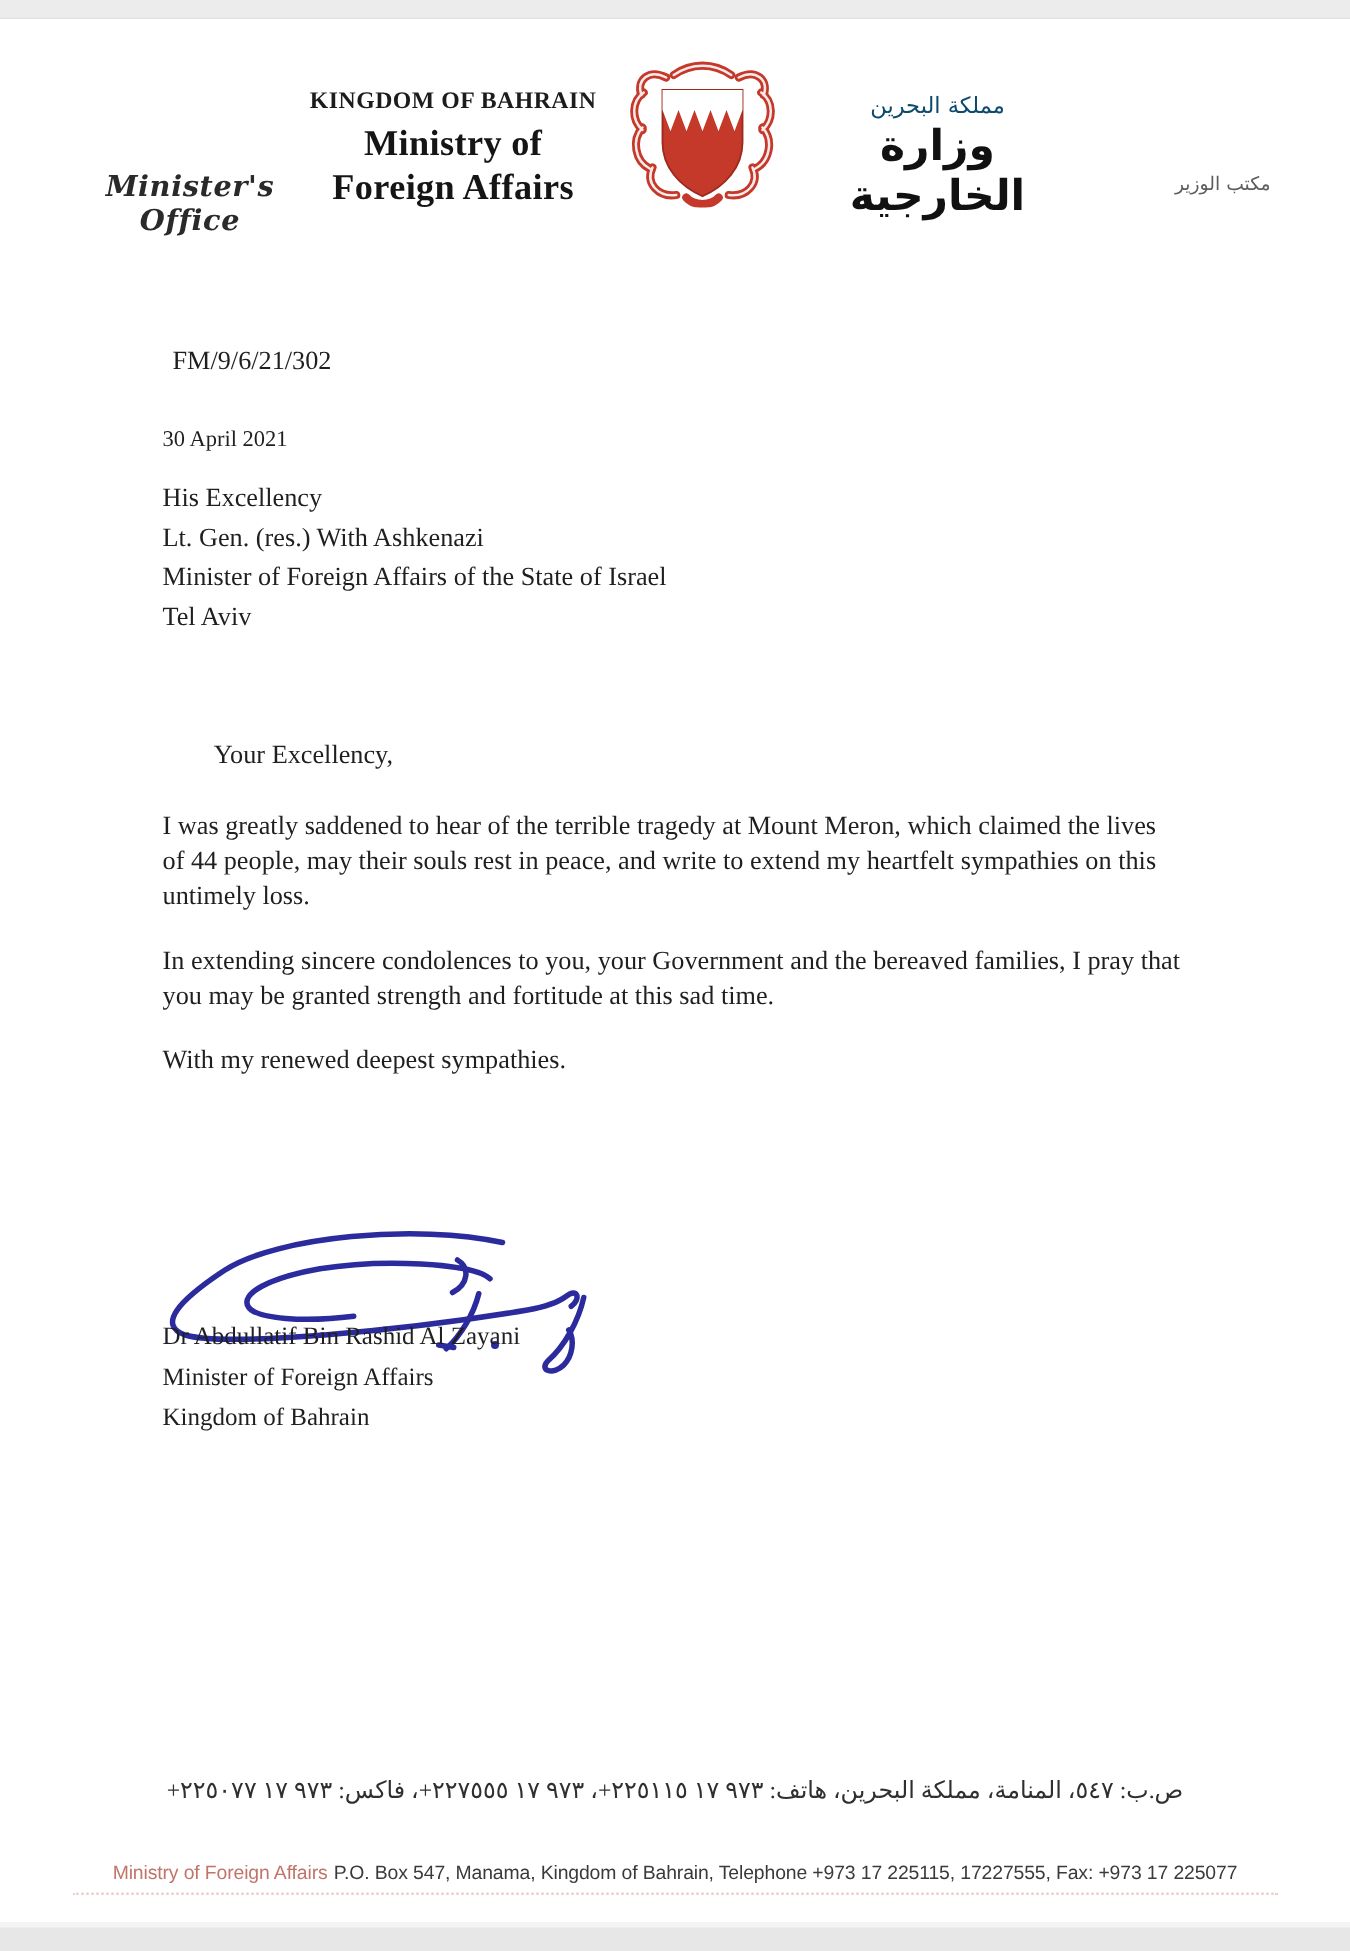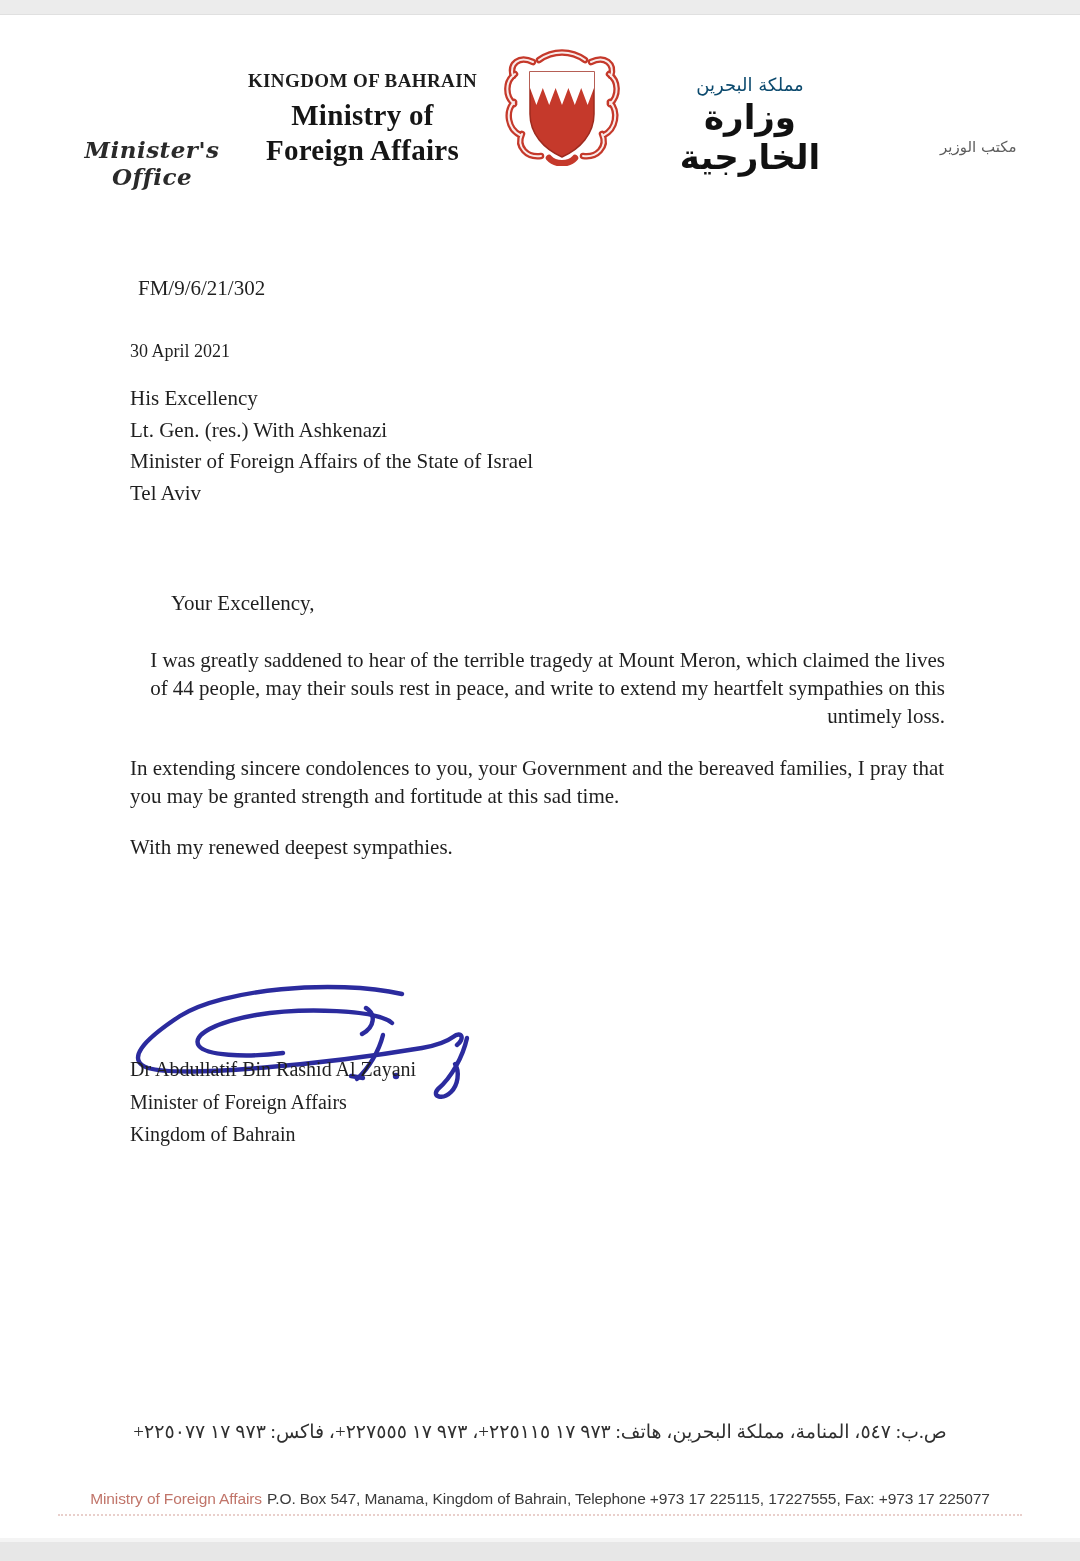--- a/index.html
+++ b/index.html
@@ -53,21 +53,21 @@
     font-family: "DejaVu Sans", sans-serif; direction: rtl;
     font-size: 15px; color: #5d5d5d; text-align: left;
   }
 
   
   .ref-no { left: 138px; top: 276px; font-size: 21px; }
   .letter-date { left: 130px; top: 303px; font-size: 18px; margin-top: 38px; }
   .addressee { left: 130px; top: 383px; font-size: 21px; line-height: 31.5px; }
   .salutation { left: 130px; top: 591px; font-size: 21px; margin-left: 41px; }
   .para { left: 130px; width: 815px; font-size: 21px; line-height: 28px; }
-  .para-1 { top: 646px; text-align: right; }
+  .para-1 { top: 646px; }
   .para-2 { top: 754px; }
   .closing { left: 130px; top: 835px; font-size: 21px; }
   .signer { left: 130px; top: 1053px; font-size: 20px; line-height: 32.5px; }
 
   .signature-wrap { left: 90px; top: 960px; width: 430px; height: 150px; }
 
   
   .footer-arabic {
     left: 40px; top: 1420px; width: 1000px; text-align: center;
     direction: rtl; font-family: Liberation Serif, serif;

